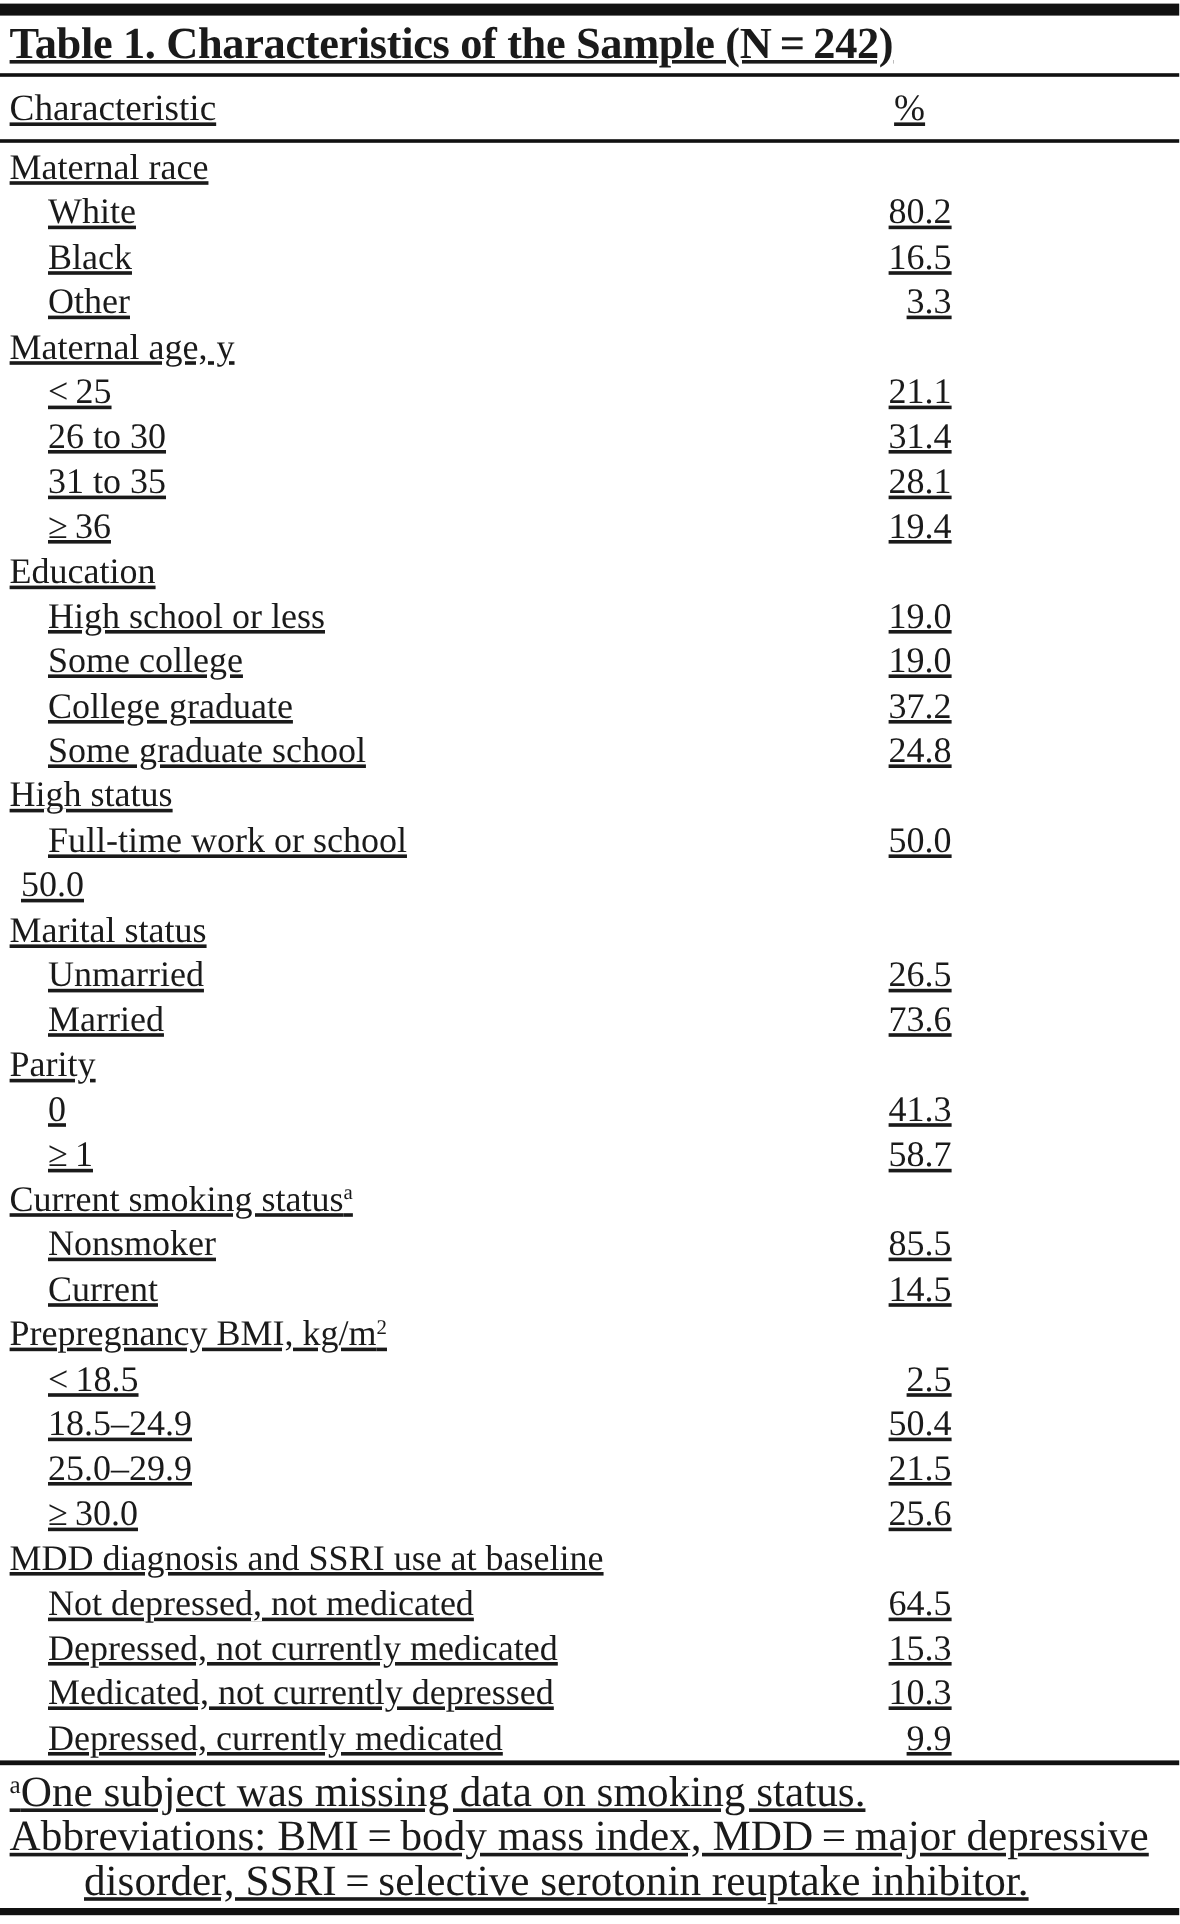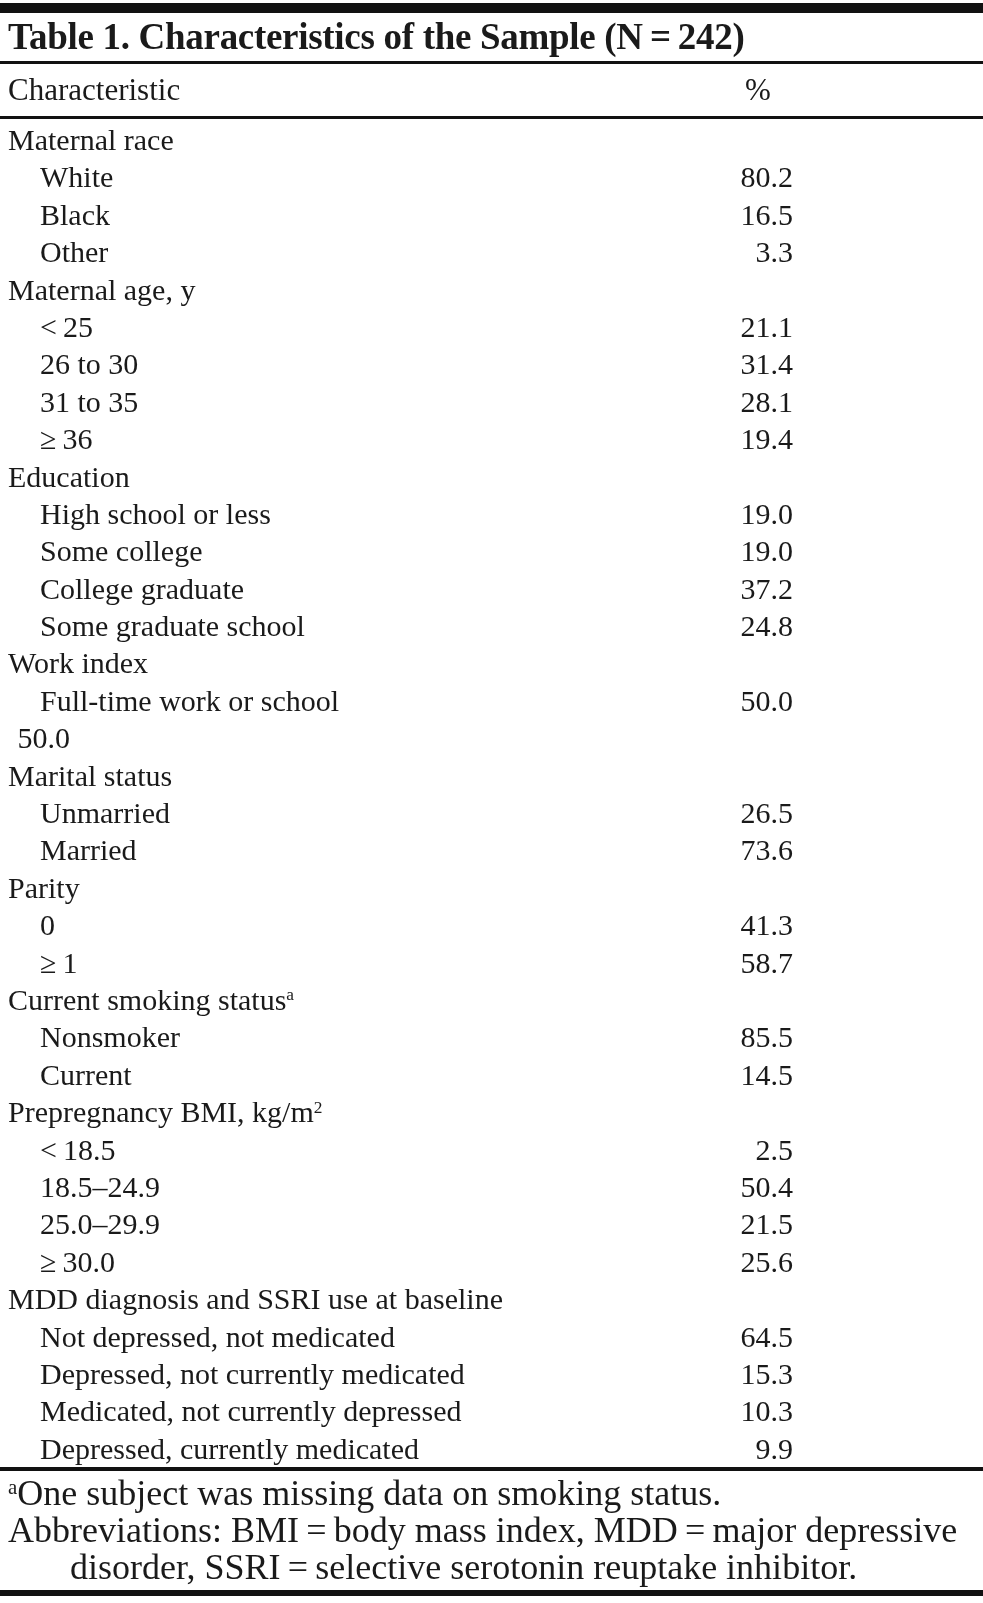--- a/index.html
+++ b/index.html
@@ -8,20 +8,21 @@
     background: #ffffff;
     font-family: "Liberation Serif", "DejaVu Serif", serif;
     color: #1a1a1a;
   }
   .page {
     position: relative;
     width: 983px;
     height: 1603px;
     background: #ffffff;
     overflow: hidden;
+    text-decoration: underline;
   }
   .rule-heavy-top {
     margin-top: 3px;
     height: 10px;
     background: #111111;
   }
   .rule-heavy-bottom {
     height: 6px;
     background: #111111;
   }
@@ -168,21 +169,21 @@
       </div>
       <div class="row">
         <span class="lab">College graduate</span>
         <span class="val">37.2</span>
       </div>
       <div class="row">
         <span class="lab">Some graduate school</span>
         <span class="val">24.8</span>
       </div>
       <div class="row group">
-        <span class="lab">Work index</span>
+        <span class="lab">High status</span>
         <span class="val"></span>
       </div>
       <div class="row">
         <span class="lab">Full-time work or school</span>
         <span class="val">50.0</span>
       </div>
       <div class="row">
         <span class="val">50.0</span>
       </div>
       <div class="row group">

